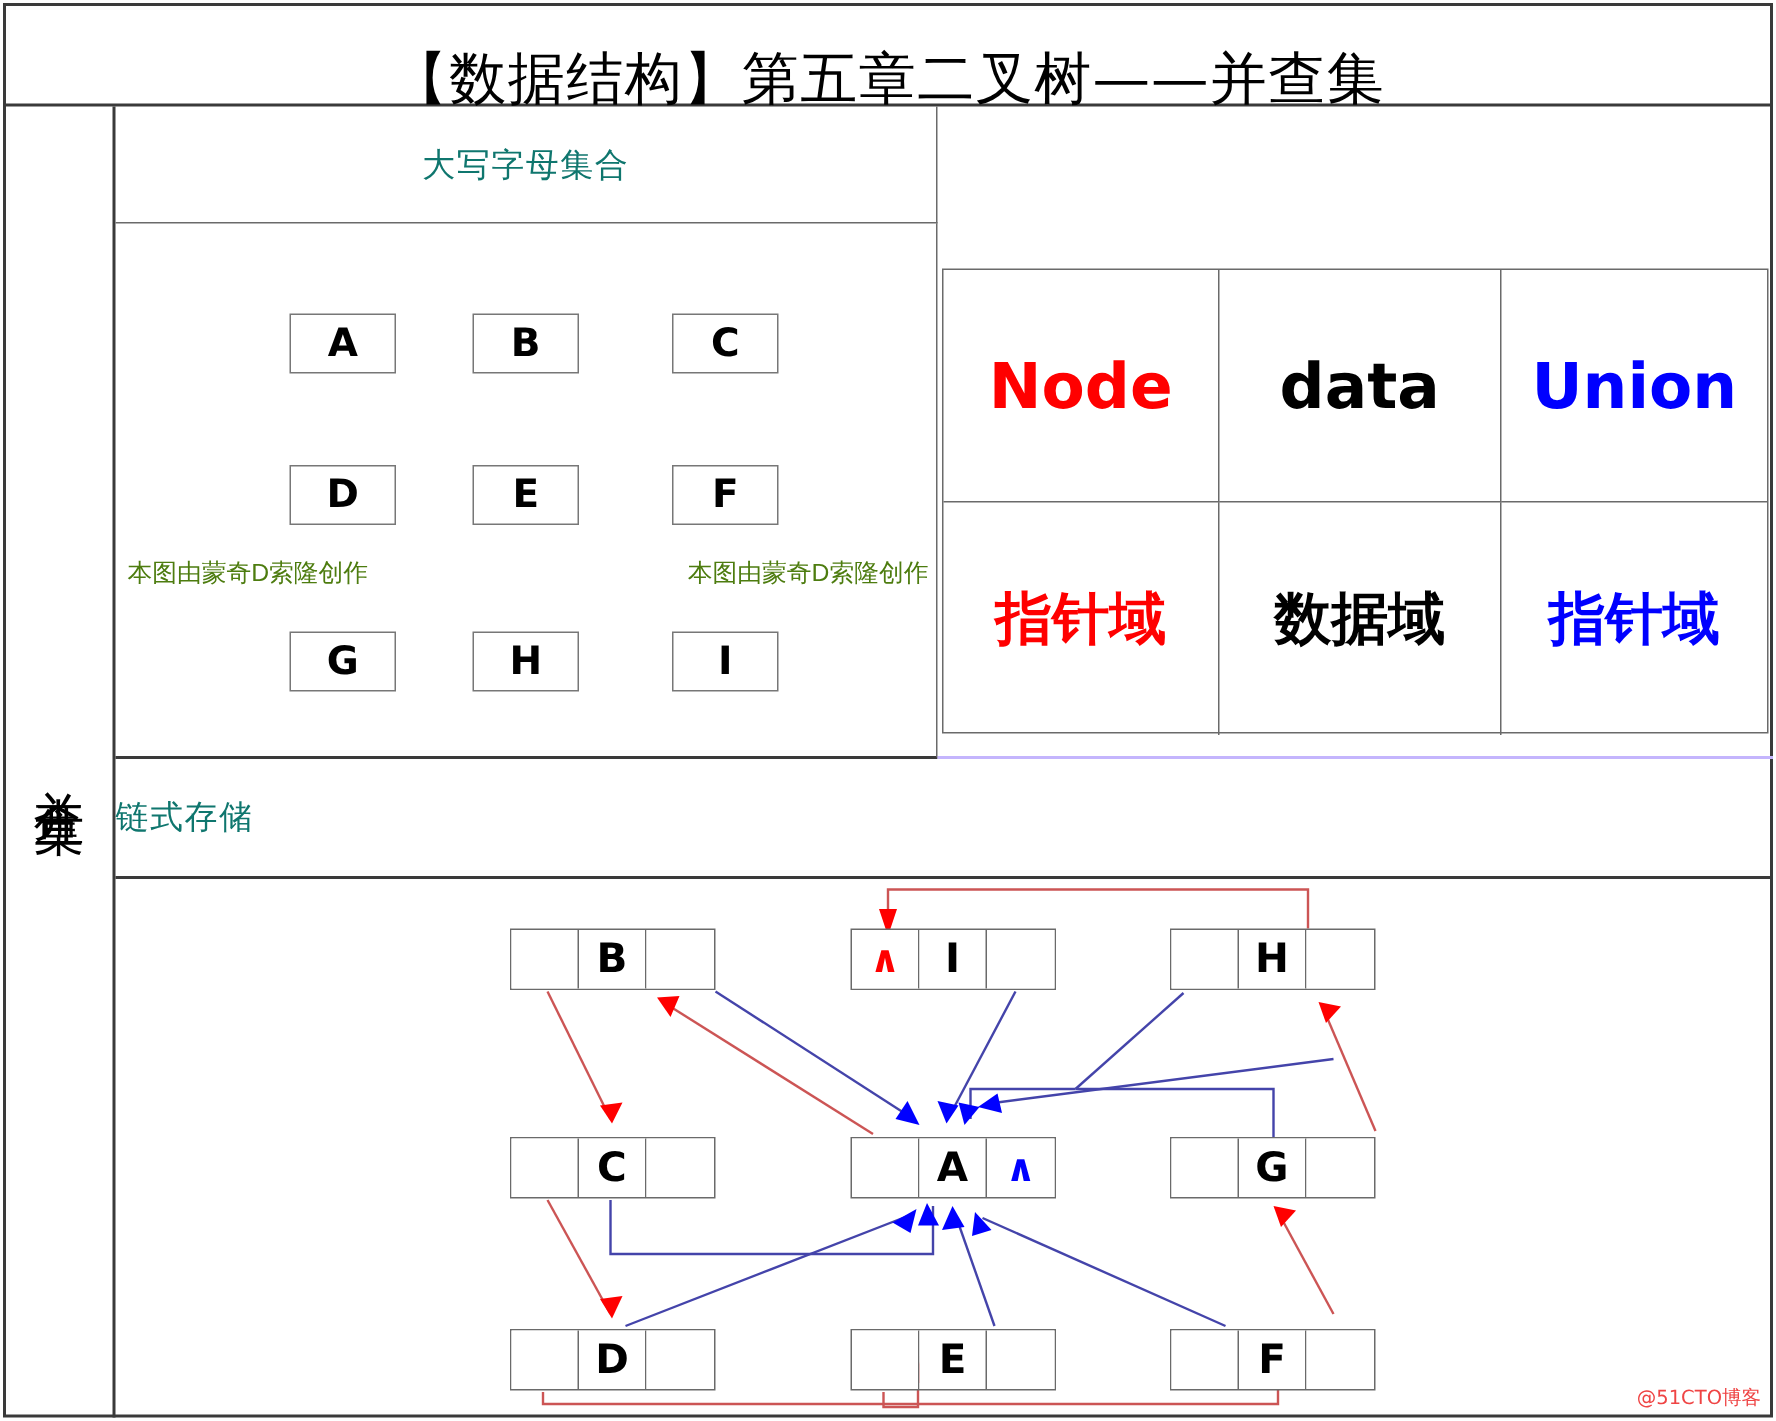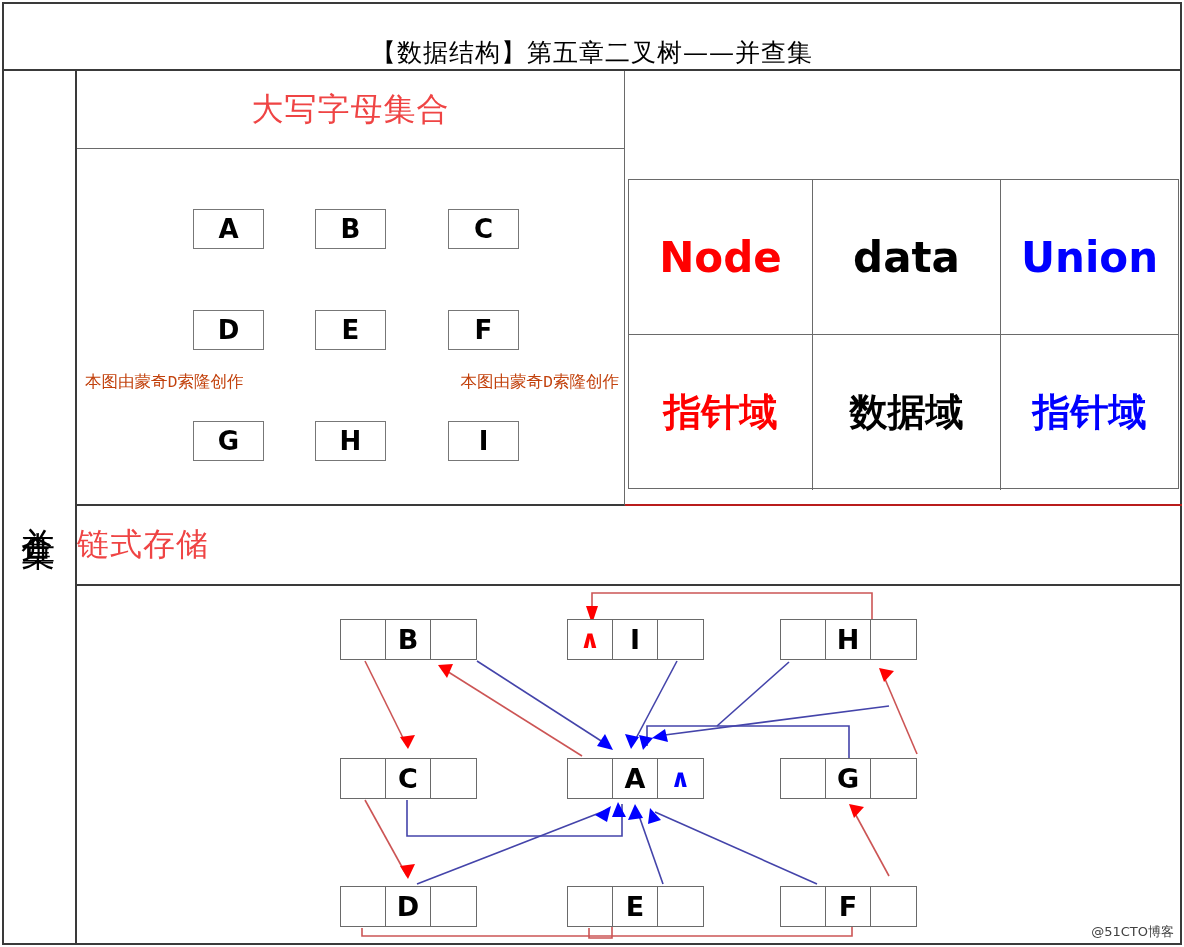--- a/index.html
+++ b/index.html
@@ -25,21 +25,21 @@
 
   
   .title-row {
     position: absolute;
     left: 2px; top: 2px;
     width: 1180px; height: 69px;
     display: flex; align-items: center; justify-content: center;
     border-bottom: 2px solid #3a3a3a;
   }
   .title-text {
-    font-size: 25px;
+    font-size: 38px;
     font-weight: 500;
     color: #000;
     letter-spacing: 1px;
     font-family: "DejaVu Serif", "Liberation Serif", serif;
     margin-top: 33px;
   }
 
   
   .sidebar {
     position: absolute;
@@ -68,22 +68,22 @@
     display: flex; align-items: center; justify-content: center;
   }
   .hdr-right {
     position: absolute;
     left: 625px; top: 71px;
     width: 557px; height: 78px;
     border-bottom: 1px solid #6a6a6a;
     display: flex; align-items: center; justify-content: center;
   }
   .hdr-text {
-    font-size: 32px;
-    color: #ef4444;
+    font-size: 22px;
+    color: #0f766e;
     font-family: "DejaVu Serif", "Liberation Serif", serif;
     letter-spacing: 1px;
   }
 
   
   .letters-panel {
     position: absolute;
     left: 77px; top: 149px;
     width: 548px; height: 357px;
     border-right: 1px solid #6a6a6a;
@@ -99,33 +99,33 @@
     font-weight: bold;
     font-size: 26px;
     color: #000;
   }
   .watermark-row {
     position: absolute;
     left: 8px; top: 222px;
     width: 534px;
     display: flex;
     justify-content: space-between;
-    color: #c2410c;
+    color: #4d7c0f;
     font-size: 16.5px;
-    font-family: Liberation Mono, monospace;
+    font-family: Liberation Sans, sans-serif;
     white-space: nowrap;
   }
   .watermark-row span { letter-spacing: 0px; }
 
   
   .node-panel {
     position: absolute;
     left: 625px; top: 149px;
     width: 557px; height: 357px;
-    border-bottom: 2px solid #b91c1c;
+    border-bottom: 2px solid #c4b5fd;
   }
   .node-table {
     position: absolute;
     left: 3px; top: 30px;
     width: 551px; height: 310px;
     border: 1px solid #6a6a6a;
     display: grid;
     grid-template-columns: 184px 188px 1fr;
     grid-template-rows: 155px 155px;
   }
@@ -190,21 +190,21 @@
   }
   .chain-cell:last-child { border-right: none; }
   .nil-red { color: #ff0000; font-size: 25px; font-weight: bold; }
   .nil-blue { color: #0000ff; font-size: 25px; font-weight: bold; }
 
   
   .corner-mark {
     position: absolute;
     right: 10px; bottom: 6px;
     font-size: 13px;
-    color: #404040;
+    color: #ef4444;
     font-family: "DejaVu Sans", "Liberation Sans", sans-serif;
     z-index: 20;
     margin-left: 40px;
   }
 </style>
 </head>
 <body>
 
 <div id="root">
   <div class="frame"></div>

